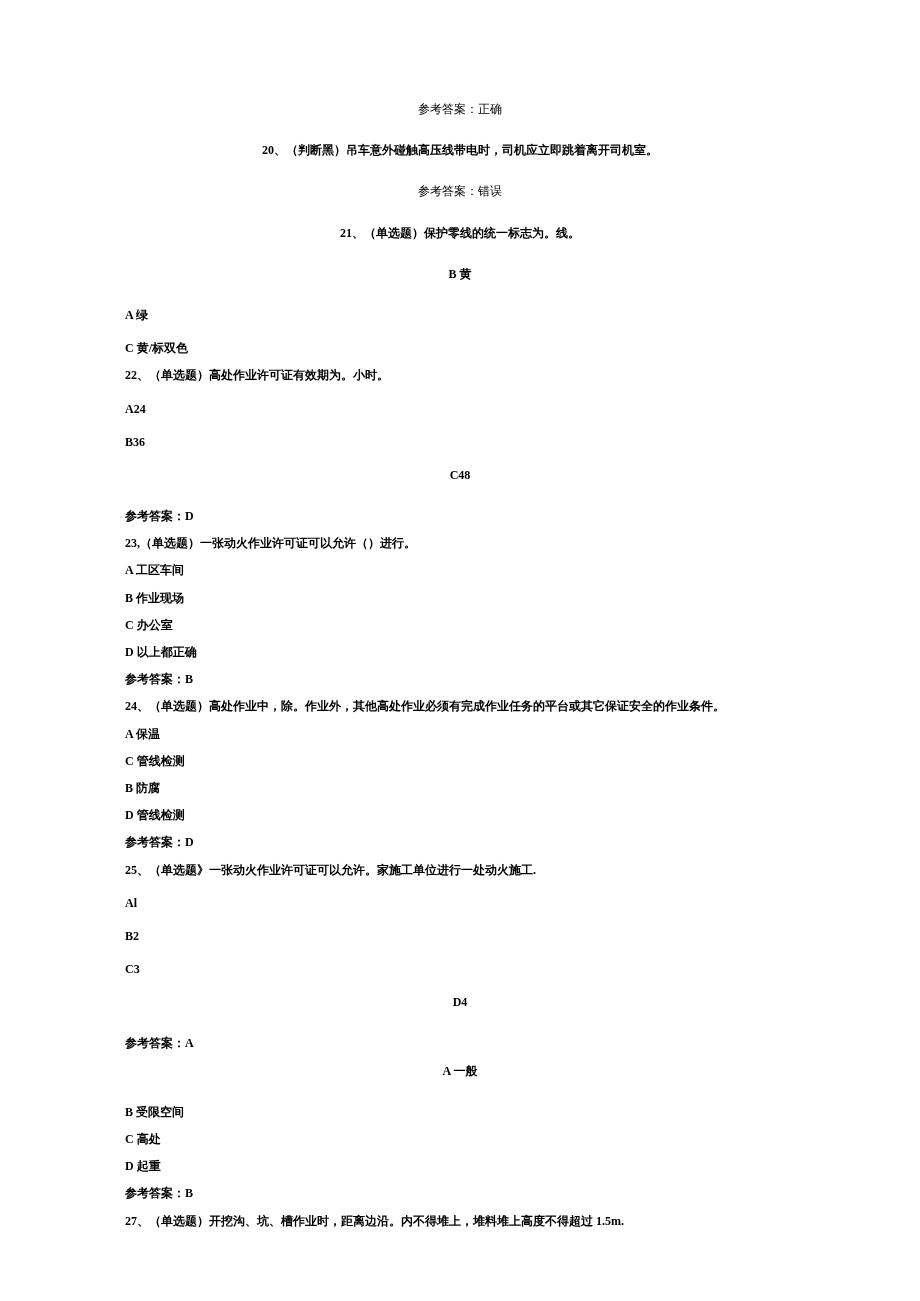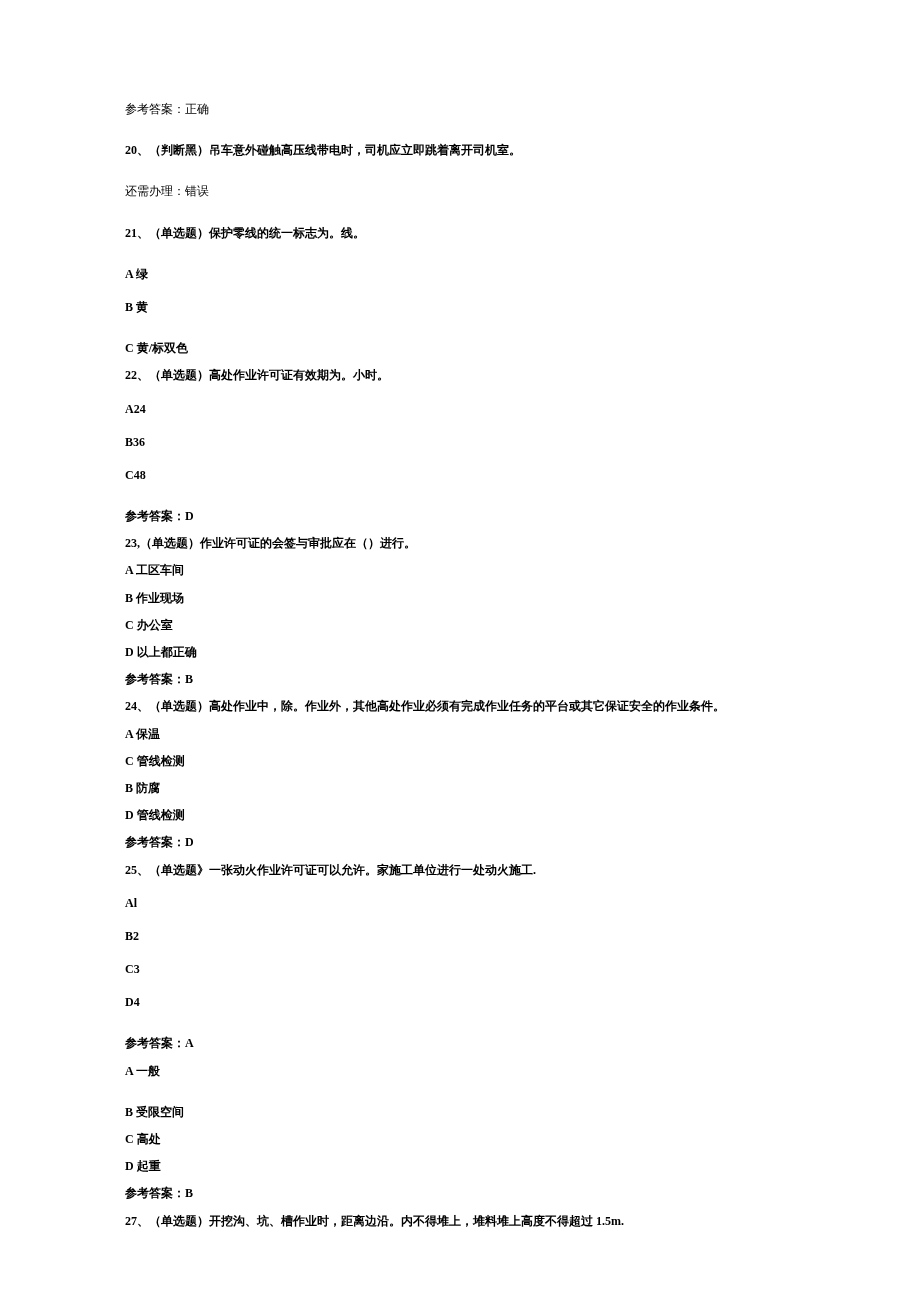--- a/index.html
+++ b/index.html
@@ -16,42 +16,43 @@
     line-height: 1.6;
   }
   .line {
     margin-bottom: 14px;
   }
   .line-tight {
     margin-bottom: 8px;
   }
   .gap-after {
     margin-bottom: 22px;
+    text-align: center;
   }
   .bold {
     font-weight: bold;
   }
 </style>
 </head>
 <body>
 
 <div class="page" id="page-root">
     <div class="line gap-after">参考答案：正确</div>
     <div class="line gap-after bold">20、（判断黑）吊车意外碰触高压线带电时，司机应立即跳着离开司机室。</div>
-    <div class="line gap-after">还需办理：错误</div>
+    <div class="line gap-after">参考答案：错误</div>
     <div class="line gap-after bold">21、（单选题）保护零线的统一标志为。线。</div>
+    <div class="line gap-after bold">B 黄</div>
     <div class="line bold">A 绿</div>
-    <div class="line gap-after bold">B 黄</div>
     <div class="line-tight bold">C 黄/标双色</div>
     <div class="line bold">22、（单选题）高处作业许可证有效期为。小时。</div>
     <div class="line bold">A24</div>
     <div class="line bold">B36</div>
     <div class="line gap-after bold">C48</div>
     <div class="line-tight bold">参考答案：D</div>
-    <div class="line-tight bold">23,（单选题）作业许可证的会签与审批应在（）进行。</div>
+    <div class="line-tight bold">23,（单选题）一张动火作业许可证可以允许（）进行。</div>
     <div class="line-tight bold">A 工区车间</div>
     <div class="line-tight bold">B 作业现场</div>
     <div class="line-tight bold">C 办公室</div>
     <div class="line-tight bold">D 以上都正确</div>
     <div class="line-tight bold">参考答案：B</div>
     <div class="line-tight bold">24、（单选题）高处作业中，除。作业外，其他高处作业必须有完成作业任务的平台或其它保证安全的作业条件。</div>
     <div class="line-tight bold">A 保温</div>
     <div class="line-tight bold">C 管线检测</div>
     <div class="line-tight bold">B 防腐</div>
     <div class="line-tight bold">D 管线检测</div>

